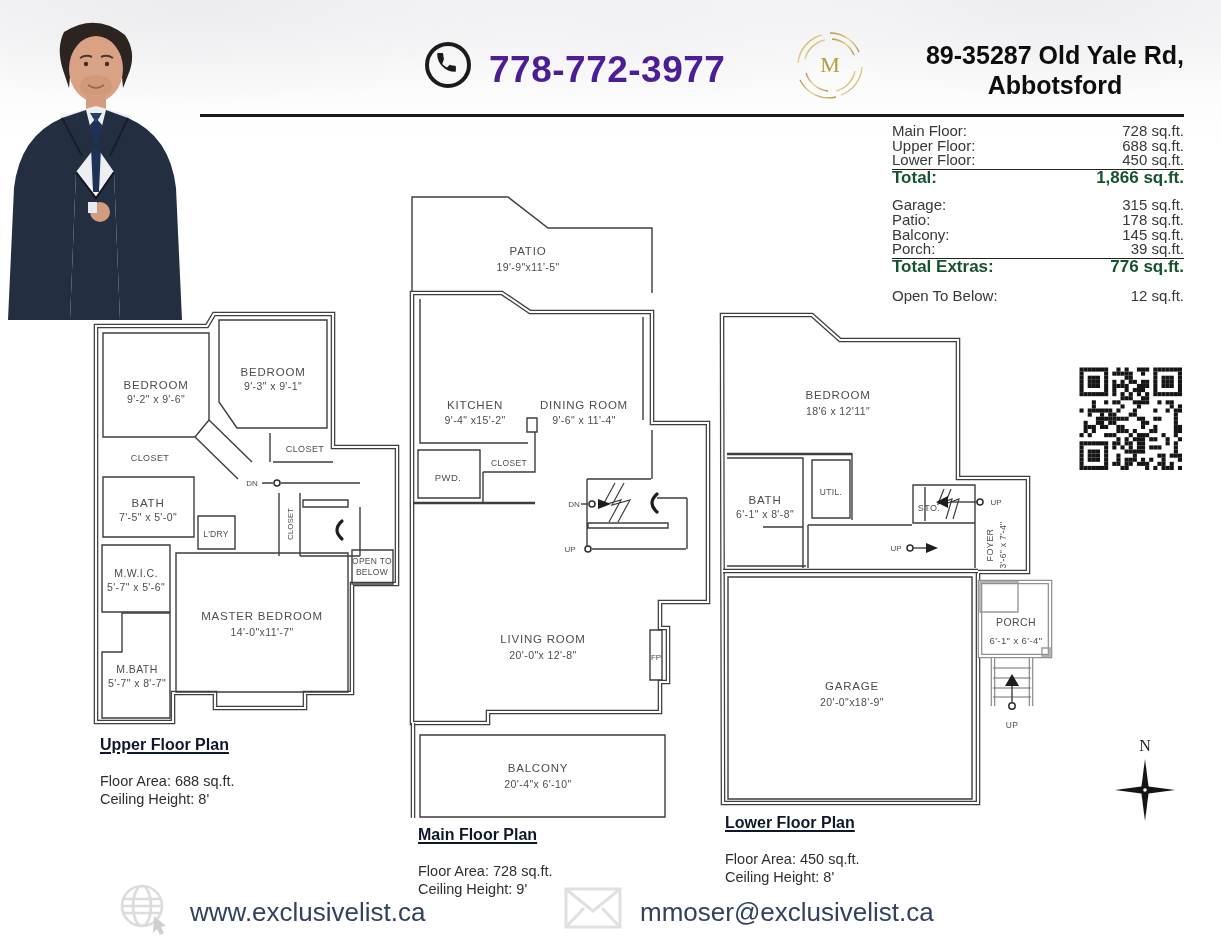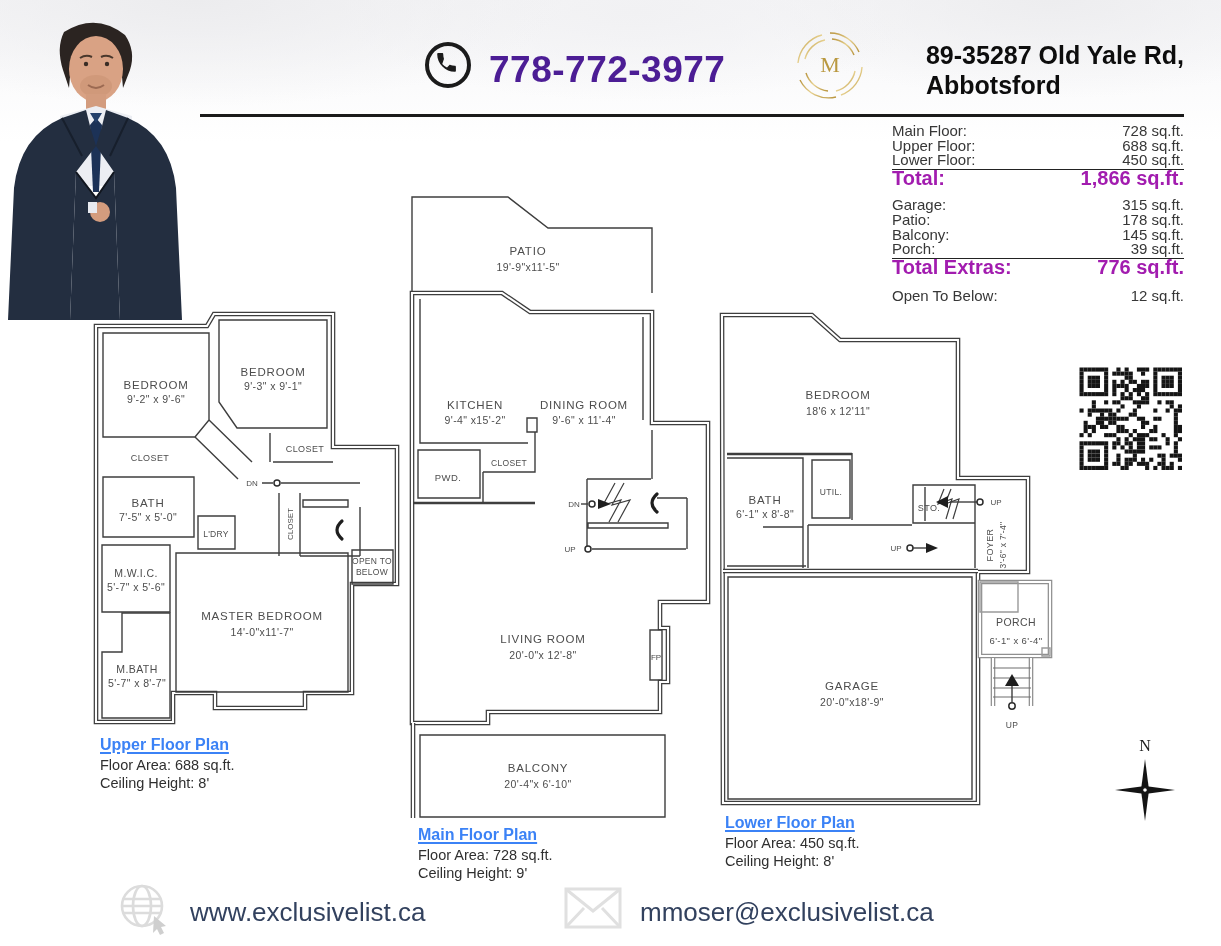--- a/index.html
+++ b/index.html
@@ -7,26 +7,26 @@
         font-family:"Liberation Sans",sans-serif;overflow:hidden;}
   .marble{position:absolute;left:0;top:0;width:1221px;height:150px;pointer-events:none;
     background:
       radial-gradient(55% 130% at 16% 0%, #ececee 0%, rgba(236,236,238,0) 55%),
       radial-gradient(40% 100% at 52% 8%, #f1f1f3 0%, rgba(241,241,243,0) 60%),
       radial-gradient(45% 120% at 86% 0%, #ededef 0%, rgba(237,237,239,0) 55%),
       linear-gradient(180deg,#f5f5f7 0%,#ffffff 95%);}
   .abs{position:absolute;}
   .agent-name{left:168px;top:41px;font-size:37px;font-weight:500;color:#191919;letter-spacing:.5px;}
   .phone-num{left:489px;top:49px;font-size:37px;font-weight:700;color:#4c1d95;letter-spacing:.5px;}
-  .address{right:37px;top:40px;text-align:left;font-size:25px;font-weight:bold;color:#0d0d0d;line-height:30px;}
+  .address{right:37px;top:40px;text-align:center;font-size:25px;font-weight:bold;color:#0d0d0d;line-height:30px;}
   .hrule{left:200px;top:114px;width:984px;height:3px;background:#1a1a1a;}
   
   .area-table{right:37px;top:124px;width:292px;color:#373737;font-size:15px;}
   .arow{display:flex;justify-content:space-between;line-height:14.6px;}
-  .arow.bold{font-weight:bold;font-size:20px;color:#a21caf;}
+  .arow.bold{font-weight:bold;font-size:17px;color:#14532d;}
   .rule2{height:0;border-top:1.8px solid #222;margin:1px 0 1px 0;}
   .gap14{height:13px;} .gap16{height:15px;}
   
   svg text{font-family:"Liberation Sans",sans-serif;fill:#4d4d4d;text-anchor:middle;}
   .t11{font-size:11.5px;letter-spacing:.8px;}
   .t10{font-size:10.5px;letter-spacing:.4px;}
   .t95{font-size:9.5px;letter-spacing:.4px;}
   .t9{font-size:9px;letter-spacing:.4px;}
   .t85{font-size:8.5px;letter-spacing:.3px;}
   .t8{font-size:8px;}
@@ -35,22 +35,22 @@
   .w1{fill:none;stroke:#3e3e3e;stroke-width:1.4;}
   .w12{fill:none;stroke:#3e3e3e;stroke-width:1.2;}
   .w2{fill:none;stroke:#3e3e3e;stroke-width:2.4;}
   .g-out{fill:none;stroke:#8f8f8f;stroke-width:4.6;}
   .g-in{fill:none;stroke:#ffffff;stroke-width:2.1;}
   .mark{fill:#ffffff;stroke:#2c2c2c;stroke-width:1.5;}
   .arrfill{fill:#1e1e1e;stroke:none;}
   .curve{fill:none;stroke:#1e1e1e;stroke-width:3.2;stroke-linecap:round;}
   
   .cap{color:#2f2f2f;font-size:14.5px;line-height:18px;}
-  .cap .cap-title{font-size:16px;font-weight:bold;color:#3b82f6;text-decoration:underline;
-                  text-decoration-thickness:1.5px;text-underline-offset:2px;margin-bottom:2px;}
+  .cap .cap-title{font-size:16px;font-weight:bold;color:#0f172a;text-decoration:underline;
+                  text-decoration-thickness:1.5px;text-underline-offset:2px;margin-bottom:18px;}
   
   .site-text{left:190px;top:897px;font-size:26px;color:#32415e;}
   .email-text{left:640px;top:897px;font-size:26px;color:#32415e;}
   .exp-wrap{left:1022px;top:864px;width:175px;height:72px;}
   .exp-name{position:absolute;left:8px;top:-14px;font-size:58px;font-weight:bold;color:#1d3a70;letter-spacing:-2px;}
   .exp-sub{position:absolute;left:10px;top:47px;font-size:11px;font-weight:bold;letter-spacing:4.5px;color:#1d3a70;}
 </style>
 </head>
 <body>
 

